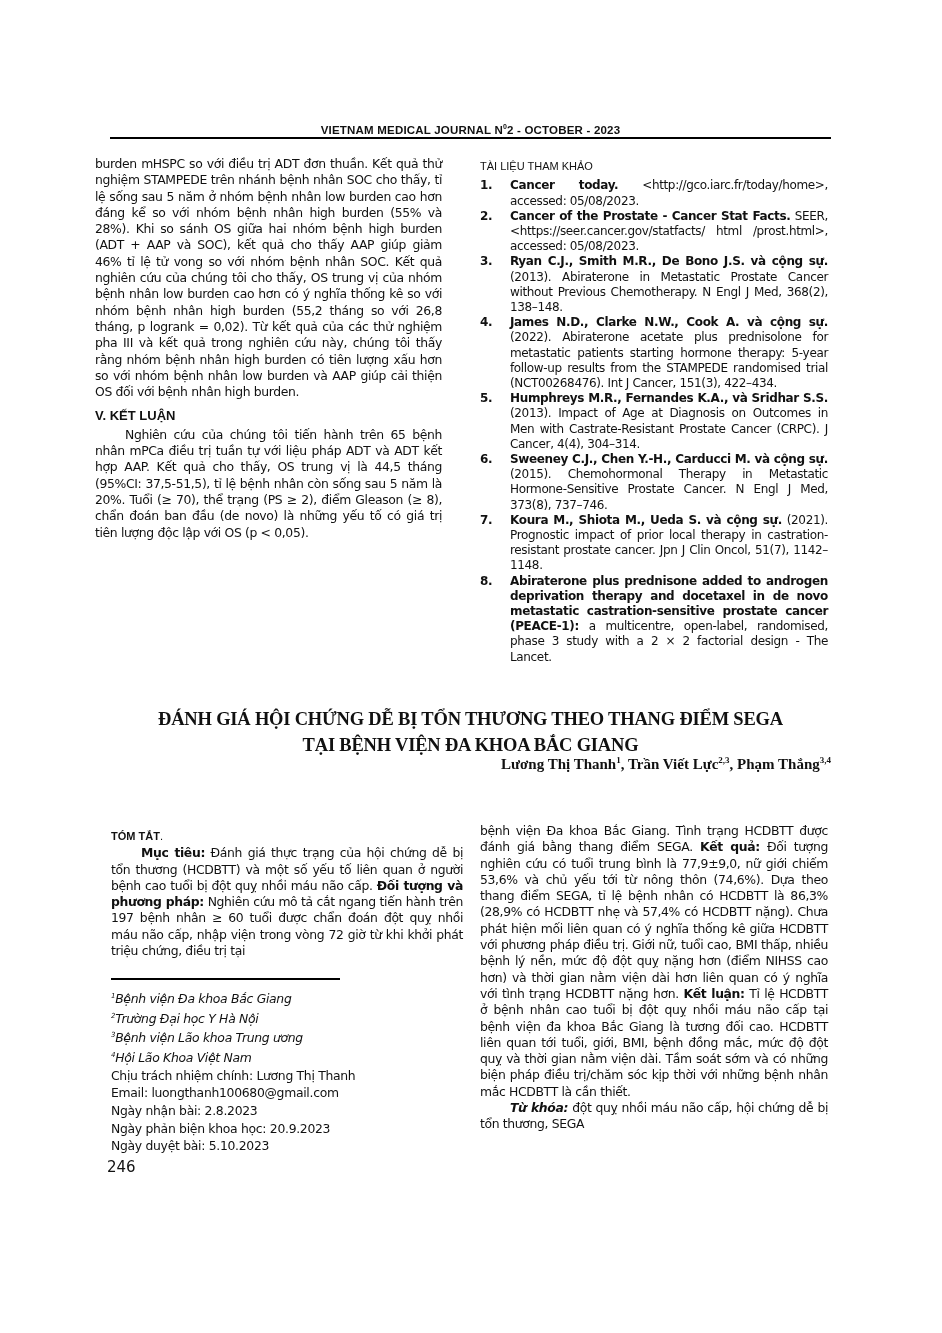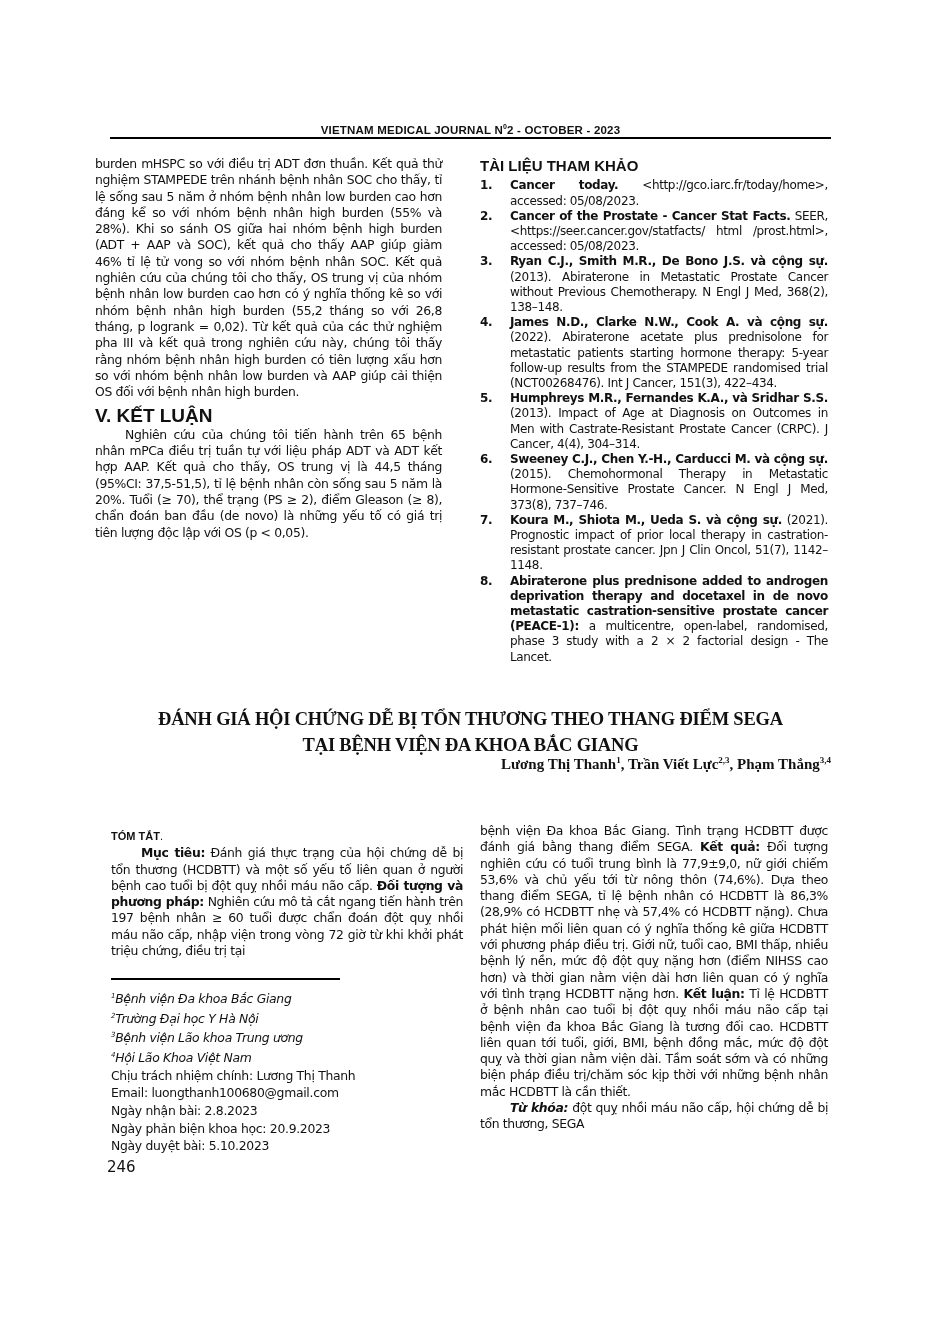--- a/index.html
+++ b/index.html
@@ -5,22 +5,22 @@
   html, body { margin: 0; padding: 0; background: #ffffff; }
   body { width: 942px; height: 1333px; position: relative; overflow: hidden; color: #111; font-family: "DejaVu Sans", sans-serif; }
   .header { position: absolute; left: 110px; top: 123px; width: 721px; text-align: center; font-family: "Liberation Sans", sans-serif; font-weight: bold; font-size: 11.5px; letter-spacing: 0.2px; }
   .header sup { font-size: 7px; }
   .header-rule { position: absolute; left: 110px; top: 137px; width: 721px; height: 2px; background: #000; }
   .col { position: absolute; font-size: 12.4px; line-height: 16.3px; text-align: justify; font-family: "DejaVu Sans", sans-serif; letter-spacing: -0.35px; }
   .col p { margin: 0; }
   .indent { text-indent: 30px; }
   .left-top { left: 95px; top: 156px; width: 347px; }
   .right-top { left: 480px; top: 158px; width: 348px; }
-  .sec-head { font-family: "Liberation Sans", sans-serif; font-weight: bold; font-size: 19px; margin: 8px 0 2px 0; letter-spacing: 0; }
-  .refs-title { font-family: "Liberation Sans", sans-serif; font-weight: bold; font-size: 15px; margin: 0 0 4px 0; letter-spacing: 0; }
+  .sec-head { font-family: "Liberation Sans", sans-serif; font-weight: bold; font-size: 13px; margin: 8px 0 2px 0; letter-spacing: 0; }
+  .refs-title { font-family: "Liberation Sans", sans-serif; font-weight: normal; font-size: 11px; margin: 0 0 4px 0; letter-spacing: 0; }
   .ref { display: flex; font-size: 12px; line-height: 15.2px; }
   .ref .num { width: 30px; flex: 0 0 30px; font-weight: bold; }
   .ref .body { flex: 1; text-align: justify; }
   .ref b { font-family: "DejaVu Sans", sans-serif; }
   .title { position: absolute; left: 110px; top: 706px; width: 721px; text-align: center; font-family: "Liberation Serif", serif; font-weight: bold; font-size: 18.5px; line-height: 26px; letter-spacing: -0.2px; }
   .authors { position: absolute; right: 111px; top: 755px; font-family: Liberation Serif, serif; font-weight: bold; font-size: 15px; }
   .authors sup { font-size: 9px; }
   .left-bottom { left: 111px; top: 828px; width: 352px; }
   .abs-head { font-family: "Liberation Sans", sans-serif; font-weight: bold; font-size: 11px; margin-bottom: 1px; letter-spacing: 0; }
   .right-bottom { left: 480px; top: 823px; width: 348px; }

